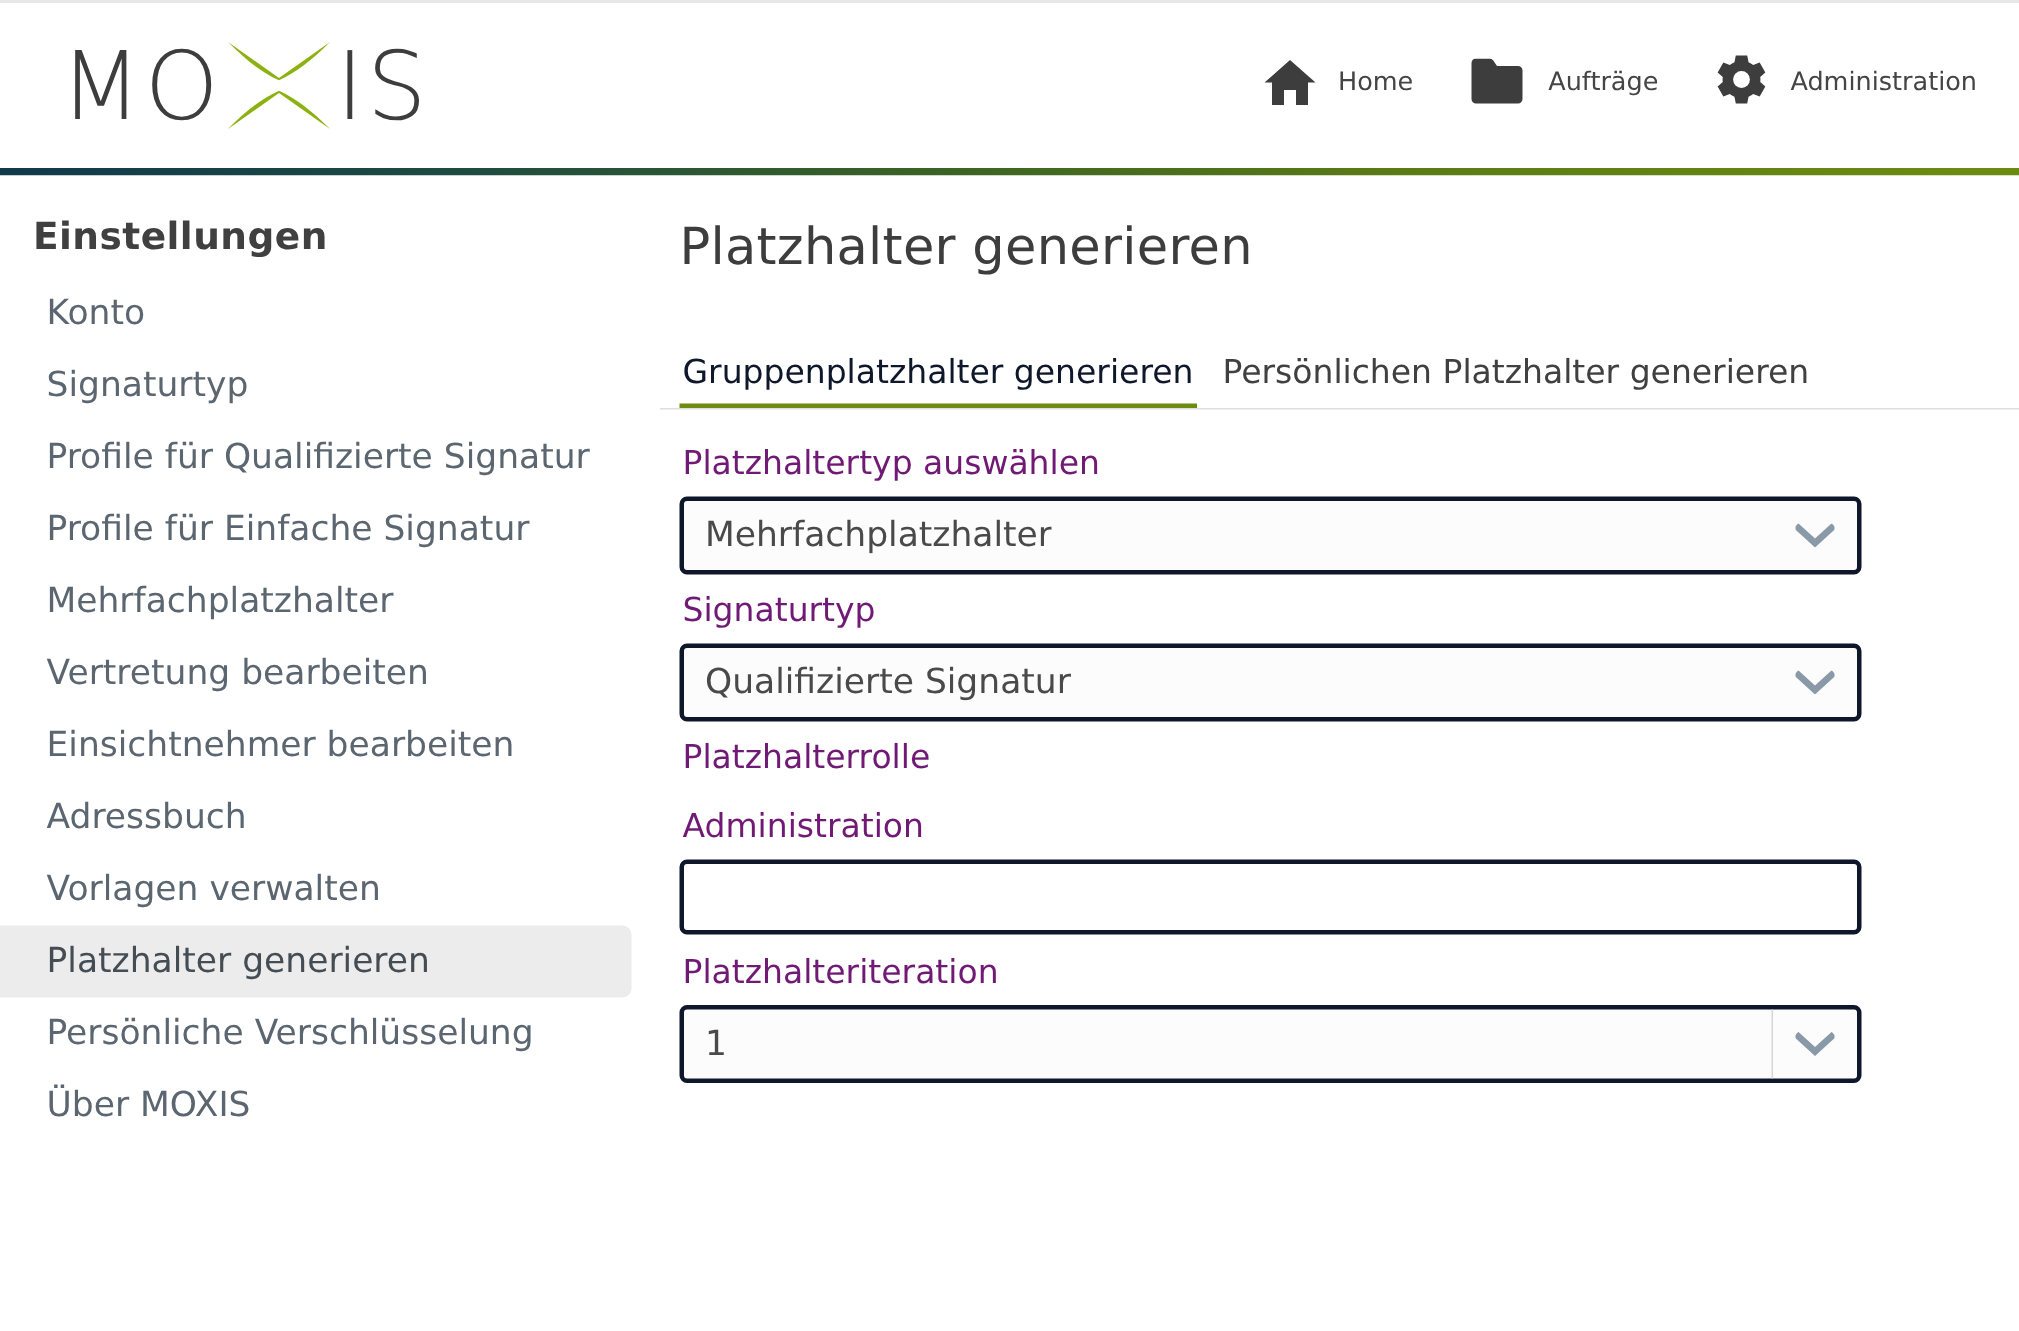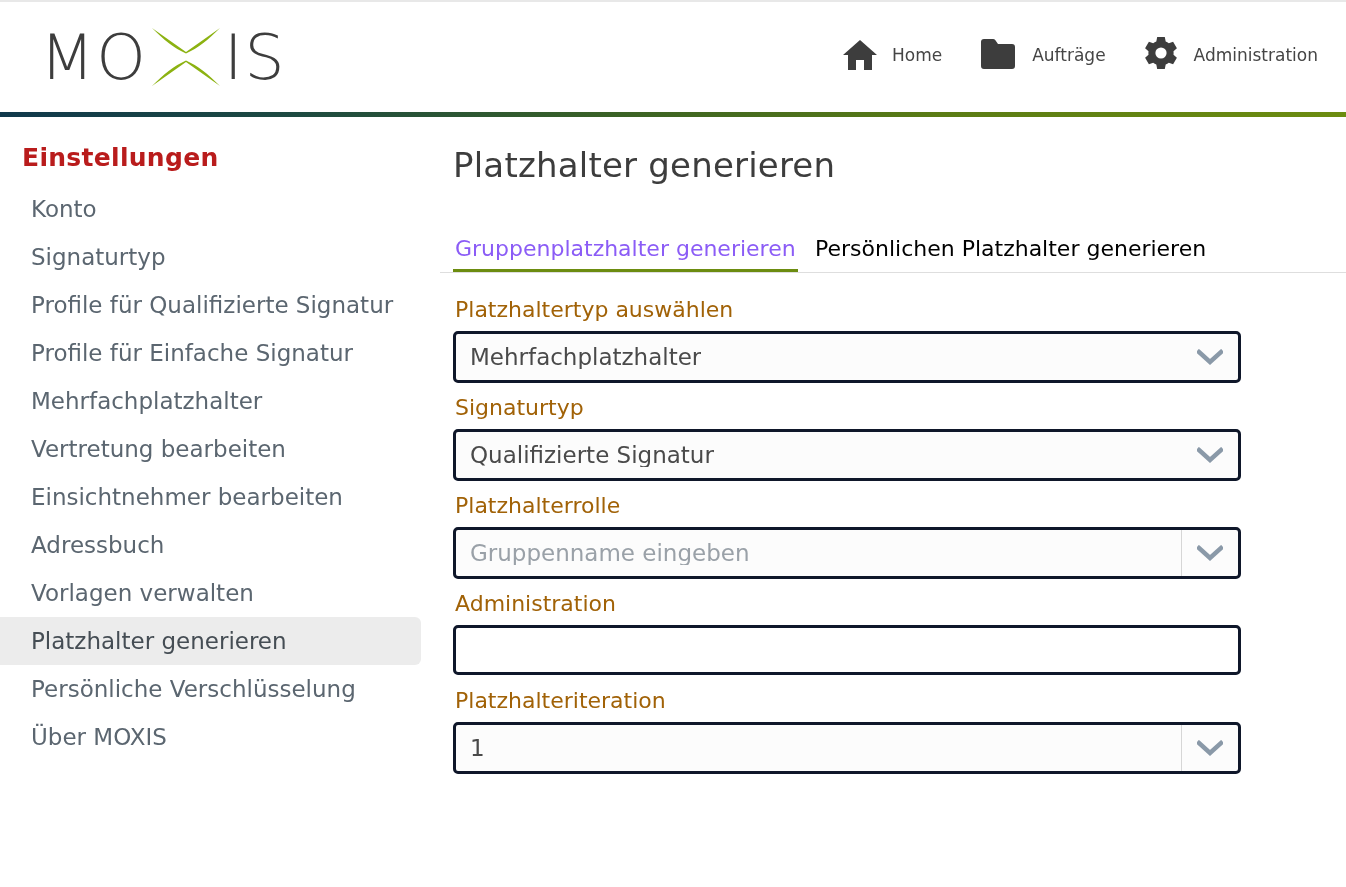--- a/index.html
+++ b/index.html
@@ -105,21 +105,21 @@
     width: 440px;
     height: 770px;
     background: #ffffff;
   }
   .sidebar-title {
     position: absolute;
     left: 22px;
     top: 26px;
     font-size: 25px;
     font-weight: 700;
-    color: #b91c1c;
+    color: #404040;
     letter-spacing: 0.3px;
   }
   .sidebar-list {
     position: absolute;
     top: 68px;
     left: 0;
     width: 440px;
   }
   .sidebar-item {
     position: relative;
@@ -175,45 +175,45 @@
     height: 48px;
     border-bottom: 1px solid #dedede;
     box-sizing: border-box;
   }
   .tab {
     position: absolute;
     bottom: 0;
     padding: 0 2px 12px 2px;
     font-size: 22px;
     font-weight: 400;
-    color: #000000;
+    color: #404040;
     cursor: pointer;
     white-space: nowrap;
     line-height: 1;
   }
   .tab.active {
-    color: #8b5cf6;
+    color: #0f172a;
     border-bottom: 3px solid #6c8c10;
     padding-bottom: 9px;
   }
   .tab-0 { left: 13px; }
   .tab-1 { left: 373px; }
 
   
   .form {
     position: absolute;
     left: 13px;
     top: 182px;
     width: 800px;
   }
   .field { margin-bottom: 0; }
   .field-label {
     font-size: 22px;
     font-weight: 400;
-    color: #a16207;
+    color: #701a75;
     line-height: 1;
     padding: 0 0 10px 2px;
     display: block;
   }
   .control {
     position: relative;
     box-sizing: border-box;
     width: 788px;
     height: 52px;
     border: 3px solid #0f172a;
@@ -392,28 +392,20 @@
             <path d="M2 3 L13 13 L24 3" stroke="#8a99a8" stroke-width="4.4" fill="none" stroke-linecap="square" stroke-linejoin="miter"></path>
           </svg>
         </span>
       </div>
     </div>
 
     <div class="field-gap"></div>
 
     <div class="field">
       <label class="field-label">Platzhalterrolle</label>
-      <div class="control">
-        <span class="value placeholder">Gruppenname eingeben</span>
-        <span class="chevron divided">
-          <svg width="26" height="16" viewBox="0 0 26 16" xmlns="http://www.w3.org/2000/svg">
-            <path d="M2 3 L13 13 L24 3" stroke="#8a99a8" stroke-width="4.4" fill="none" stroke-linecap="square" stroke-linejoin="miter"></path>
-          </svg>
-        </span>
-      </div>
     </div>
 
     <div class="field-gap"></div>
 
     <div class="field">
       <label class="field-label">Administration</label>
       <div class="control text-input">
         <span class="value"></span>
       </div>
     </div>

